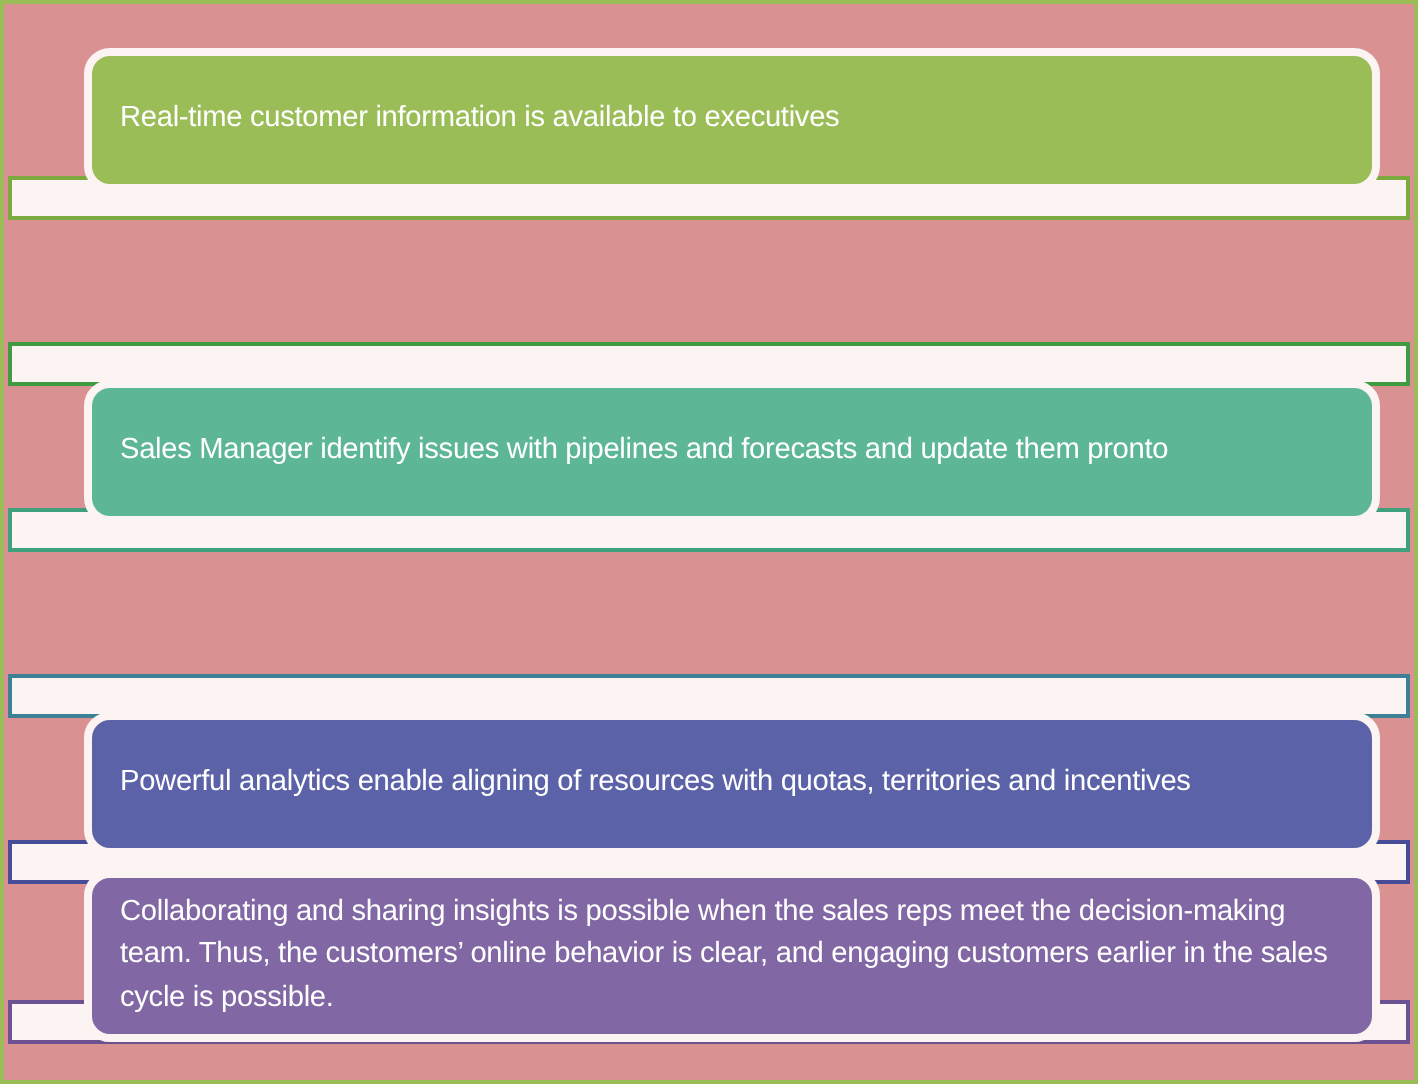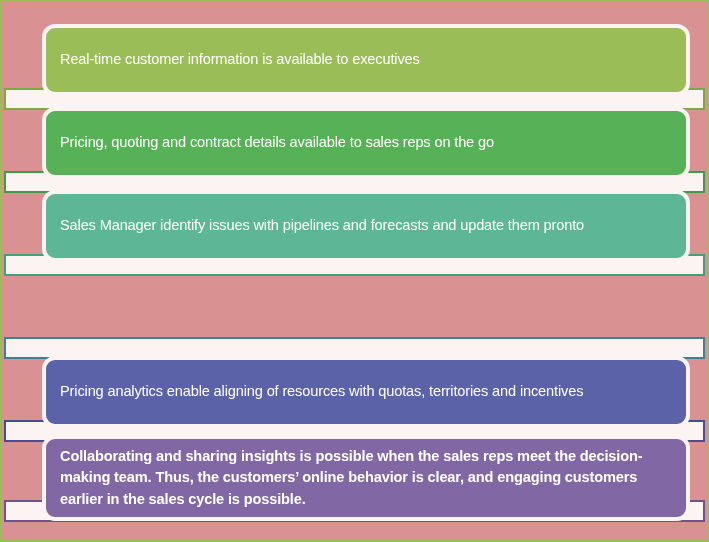--- a/index.html
+++ b/index.html
@@ -62,26 +62,23 @@
   <div class="bar" style="top: 86px; height: 22px; background: rgb(251, 244, 242); border-color: rgb(125, 170, 63);"></div>
   <div class="bar" style="top: 169px; height: 22px; background: rgb(251, 244, 242); border-color: rgb(63, 156, 66);"></div>
   <div class="bar" style="top: 252px; height: 22px; background: rgb(251, 244, 242); border-color: rgb(63, 160, 126);"></div>
   <div class="bar" style="top: 335px; height: 22px; background: rgb(251, 244, 242); border-color: rgb(62, 128, 150);"></div>
   <div class="bar" style="top: 418px; height: 22px; background: rgb(251, 244, 242); border-color: rgb(70, 77, 150);"></div>
   <div class="bar" style="top: 498px; height: 22px; background: rgb(251, 244, 242); border-color: rgb(108, 81, 147);"></div>
 
   <div class="box" style="top: 22px; height: 72px; background: rgb(155, 189, 88); border-color: rgb(251, 244, 242); color: rgb(255, 255, 255); align-items: center;">
     <span class="txt">Real-time customer information is available to executives</span>
   </div>
-  <div class="box" style="top: 105px; height: 72px; background: rgb(87, 178, 87); border-color: rgb(251, 244, 242); color: rgb(255, 255, 255);">
-    <span class="txt">Pricing, quoting and contract details available to sales reps on the go</span>
-  </div>
   <div class="box" style="top: 188px; height: 72px; background: rgb(93, 182, 149); border-color: rgb(251, 244, 242); color: rgb(255, 255, 255); align-items: center;">
     <span class="txt">Sales Manager identify issues with pipelines and forecasts and update them pronto</span>
   </div>
   <div class="box" style="top: 354px; height: 72px; background: rgb(92, 98, 167); border-color: rgb(251, 244, 242); color: rgb(255, 255, 255);">
-    <span class="txt">Pricing analytics enable aligning of resources with quotas, territories and incentives</span>
+    <span class="txt">Powerful analytics enable aligning of resources with quotas, territories and incentives</span>
   </div>
-  <div class="box" style="top: 433px; height: 86px; background: rgb(129, 103, 164); border-color: rgb(251, 244, 242); color: rgb(255, 255, 255); font-weight: bold;">
+  <div class="box" style="top: 433px; height: 86px; background: rgb(129, 103, 164); border-color: rgb(251, 244, 242); color: rgb(255, 255, 255);">
     <span class="txt">Collaborating and sharing insights is possible when the sales reps meet the decision-making team. Thus, the customers’ online behavior is clear, and engaging customers earlier in the sales cycle is possible.</span>
   </div>
 
 </div>
 
 </body></html>

